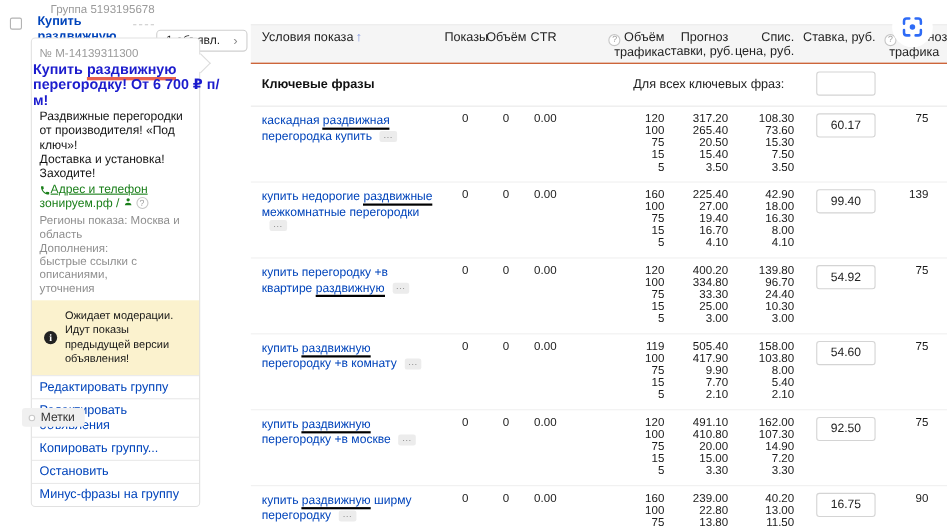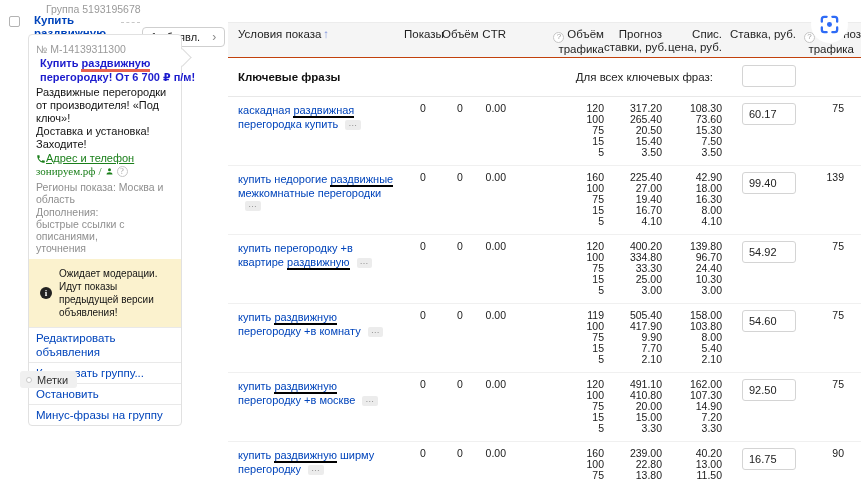--- a/index.html
+++ b/index.html
@@ -12,27 +12,27 @@
   
   .group-label{position:absolute;left:46px;top:3px;font-size:10.5px;color:#9a9a9a;}
   .checkbox{position:absolute;left:9px;top:16px;width:11px;height:11px;border:1px solid #b3b3b3;border-radius:2px;background:#fff;cursor:pointer;}
   .group-title{position:absolute;left:34px;top:14px;width:98px;font-size:11.5px;font-weight:700;color:#0044bb;line-height:13px;cursor:pointer;}
   .title-leader{position:absolute;left:121px;top:22px;width:19px;border-top:1px dashed #c8c8c8;}
   .ads-btn{position:absolute;left:142px;top:27px;height:20px;display:flex;align-items:center;gap:12px;padding:0 8px;border:1px solid #cfcfcf;border-radius:4px;background:#fff;font-size:11px;color:#222;cursor:pointer;}
   .ads-btn .chev{color:#8a8a8a;font-size:12px;line-height:1;}
   .card{position:absolute;left:28px;top:34px;width:154px;border:1px solid #e1e1e1;border-radius:4px;background:#fff;}
   .card-pointer{position:absolute;right:-8px;top:16px;width:13px;height:13px;background:#fff;border-top:1px solid #dcdcdc;border-right:1px solid #dcdcdc;transform:rotate(45deg);}
   .ad-number{margin:8px 7px 1px;font-size:10.5px;color:#9a9a9a;}
-  .ad-title{margin:1px 11px 2px;width:170px;font-size:11px;font-weight:700;color:#1b1bcd;line-height:14px;cursor:pointer;}
+  .ad-title{margin:1px 1px 2px;width:170px;font-size:13px;font-weight:700;color:#1b1bcd;line-height:14px;cursor:pointer;}
   .misspell-bold{border-bottom:3px solid #e8604e;}
   .misspell{border-bottom:2px solid #000000;}
   .ad-desc{margin:0 7px 1px;font-size:11px;line-height:13px;color:#141414;}
   .ad-contact{margin:0 7px;font-size:11px;line-height:13px;color:#1a7f1a;display:flex;align-items:center;}
   .ad-contact .lnk{text-decoration:underline;cursor:pointer;}
-  .ad-site{margin:0 7px;font-size:11px;line-height:13px;color:#1a7f1a;display:flex;align-items:center;gap:3px;font-family:Liberation Serif, serif;}
+  .ad-site{margin:0 7px;font-size:11px;line-height:13px;color:#1a7f1a;display:flex;gap:3px;}
   .help{display:inline-flex;align-items:center;justify-content:center;width:11px;height:11px;border:1px solid #c6c6c6;border-radius:50%;color:#9a9a9a;font-size:8px;line-height:1;background:#fff;flex:none;cursor:pointer;}
   .ad-regions{margin:3px 7px 1px;font-size:10.5px;line-height:12px;color:#8f8f8f;}
   .ad-additions{margin:0 7px 5px;font-size:10.5px;line-height:12px;color:#8f8f8f;}
   .moderation{background:#fbf2ce;padding:8px 10px 8px 11px;display:flex;gap:7px;align-items:center;}
   .info-icon{flex:none;width:12px;height:12px;border-radius:50%;background:#222;color:#fff;font-size:9px;font-weight:700;display:flex;align-items:center;justify-content:center;font-family:"Liberation Serif",serif;}
   .moderation-text{font-size:10px;line-height:13px;color:#141414;}
   .action-row{border-top:1px solid #e9e9e9;padding:3px 7px;font-size:11.5px;line-height:14px;color:#0044bb;cursor:pointer;}
   .labels-tag{position:absolute;left:20px;top:371px;height:17px;display:inline-flex;align-items:center;gap:5px;padding:0 9px 0 6px;background:#f0f0f0;border-radius:3px;font-size:11px;color:#333;cursor:pointer;}
   .labels-tag .hole{width:6px;height:6px;border-radius:50%;background:#fff;border:1px solid #c9c9c9;}
   
@@ -43,21 +43,21 @@
   .th .th-line{white-space:nowrap;}
   .th.col-conditions{text-align:left;padding-left:10px;}
   .th.col-shows,.th.col-clicks{text-align:center;}
   .th.col-bid{padding-right:8px;}
   .th.col-traffic-forecast{padding-right:7px;}
   .th .help{width:11px;height:11px;margin-right:3px;vertical-align:-1px;}
   .sort{color:#7e93dd;margin-left:2px;}
   .section-row{padding:7px 0 9px;border-bottom:1px solid #e8e8e8;align-items:start;}
   .section-title{font-size:11.5px;font-weight:700;padding-left:10px;padding-top:6px;color:#111;}
   .bulk-label{grid-column:2/8;text-align:right;font-size:11.5px;color:#222;padding-top:6px;padding-right:9px;}
-  .bid-input{width:54px;height:22px;border:1px solid #d4d4d4;border-radius:3px;padding:2px 6px;font-size:11px;font-family:inherit;color:#222;margin-left:20px;background:#fff;}
+  .bid-input{width:54px;height:22px;border:1px solid #d4d4d4;border-radius:3px;padding:2px 6px;font-size:11px;font-family:inherit;color:#222;margin-left:20px;background:#fff;text-align:center;}
   .krow{padding:6px 0 7px;border-bottom:1px solid #f0f0f0;}
   .cell{font-size:10.5px;line-height:11px;color:#1a1a1a;}
   .cell.col-conditions{padding-left:10px;padding-right:6px;}
   .phrase-link{color:#0044bb;font-size:11px;line-height:14px;cursor:pointer;}
   .dots{display:inline-block;background:#ececec;border-radius:2px;color:#909090;font-size:9px;line-height:5px;padding:1px 3px 4px;margin-left:7px;vertical-align:2px;cursor:pointer;letter-spacing:0.5px;}
   .cell.col-shows,.cell.col-clicks{text-align:center;}
   .cell.col-ctr,.cell.stack{text-align:right;}
   .cell.col-traffic-forecast{text-align:right;padding-right:17px;}
   
   .shot-wrap{position:absolute;top:6px;right:13px;width:37px;height:37px;border-radius:50%;background:#fff;display:flex;align-items:center;justify-content:center;z-index:6;cursor:pointer;}
@@ -109,20 +109,21 @@
         </div>
     </div>
     <div class="moderation">
       <div class="info-icon">i</div>
       <div class="moderation-text">
         <div>Ожидает модерации.</div>
         <div>Идут показы предыдущей версии объявления!</div>
       </div>
     </div>
     <div>
+        <div class="action-row">Редактировать группу</div>
         <div class="action-row">Редактировать объявления</div>
         <div class="action-row">Копировать группу...</div>
         <div class="action-row">Остановить</div>
         <div class="action-row">Минус-фразы на группу</div>
       </div>
   </div>
 
   <div class="labels-tag">
     <span class="hole"></span>
     <span>Метки</span>

